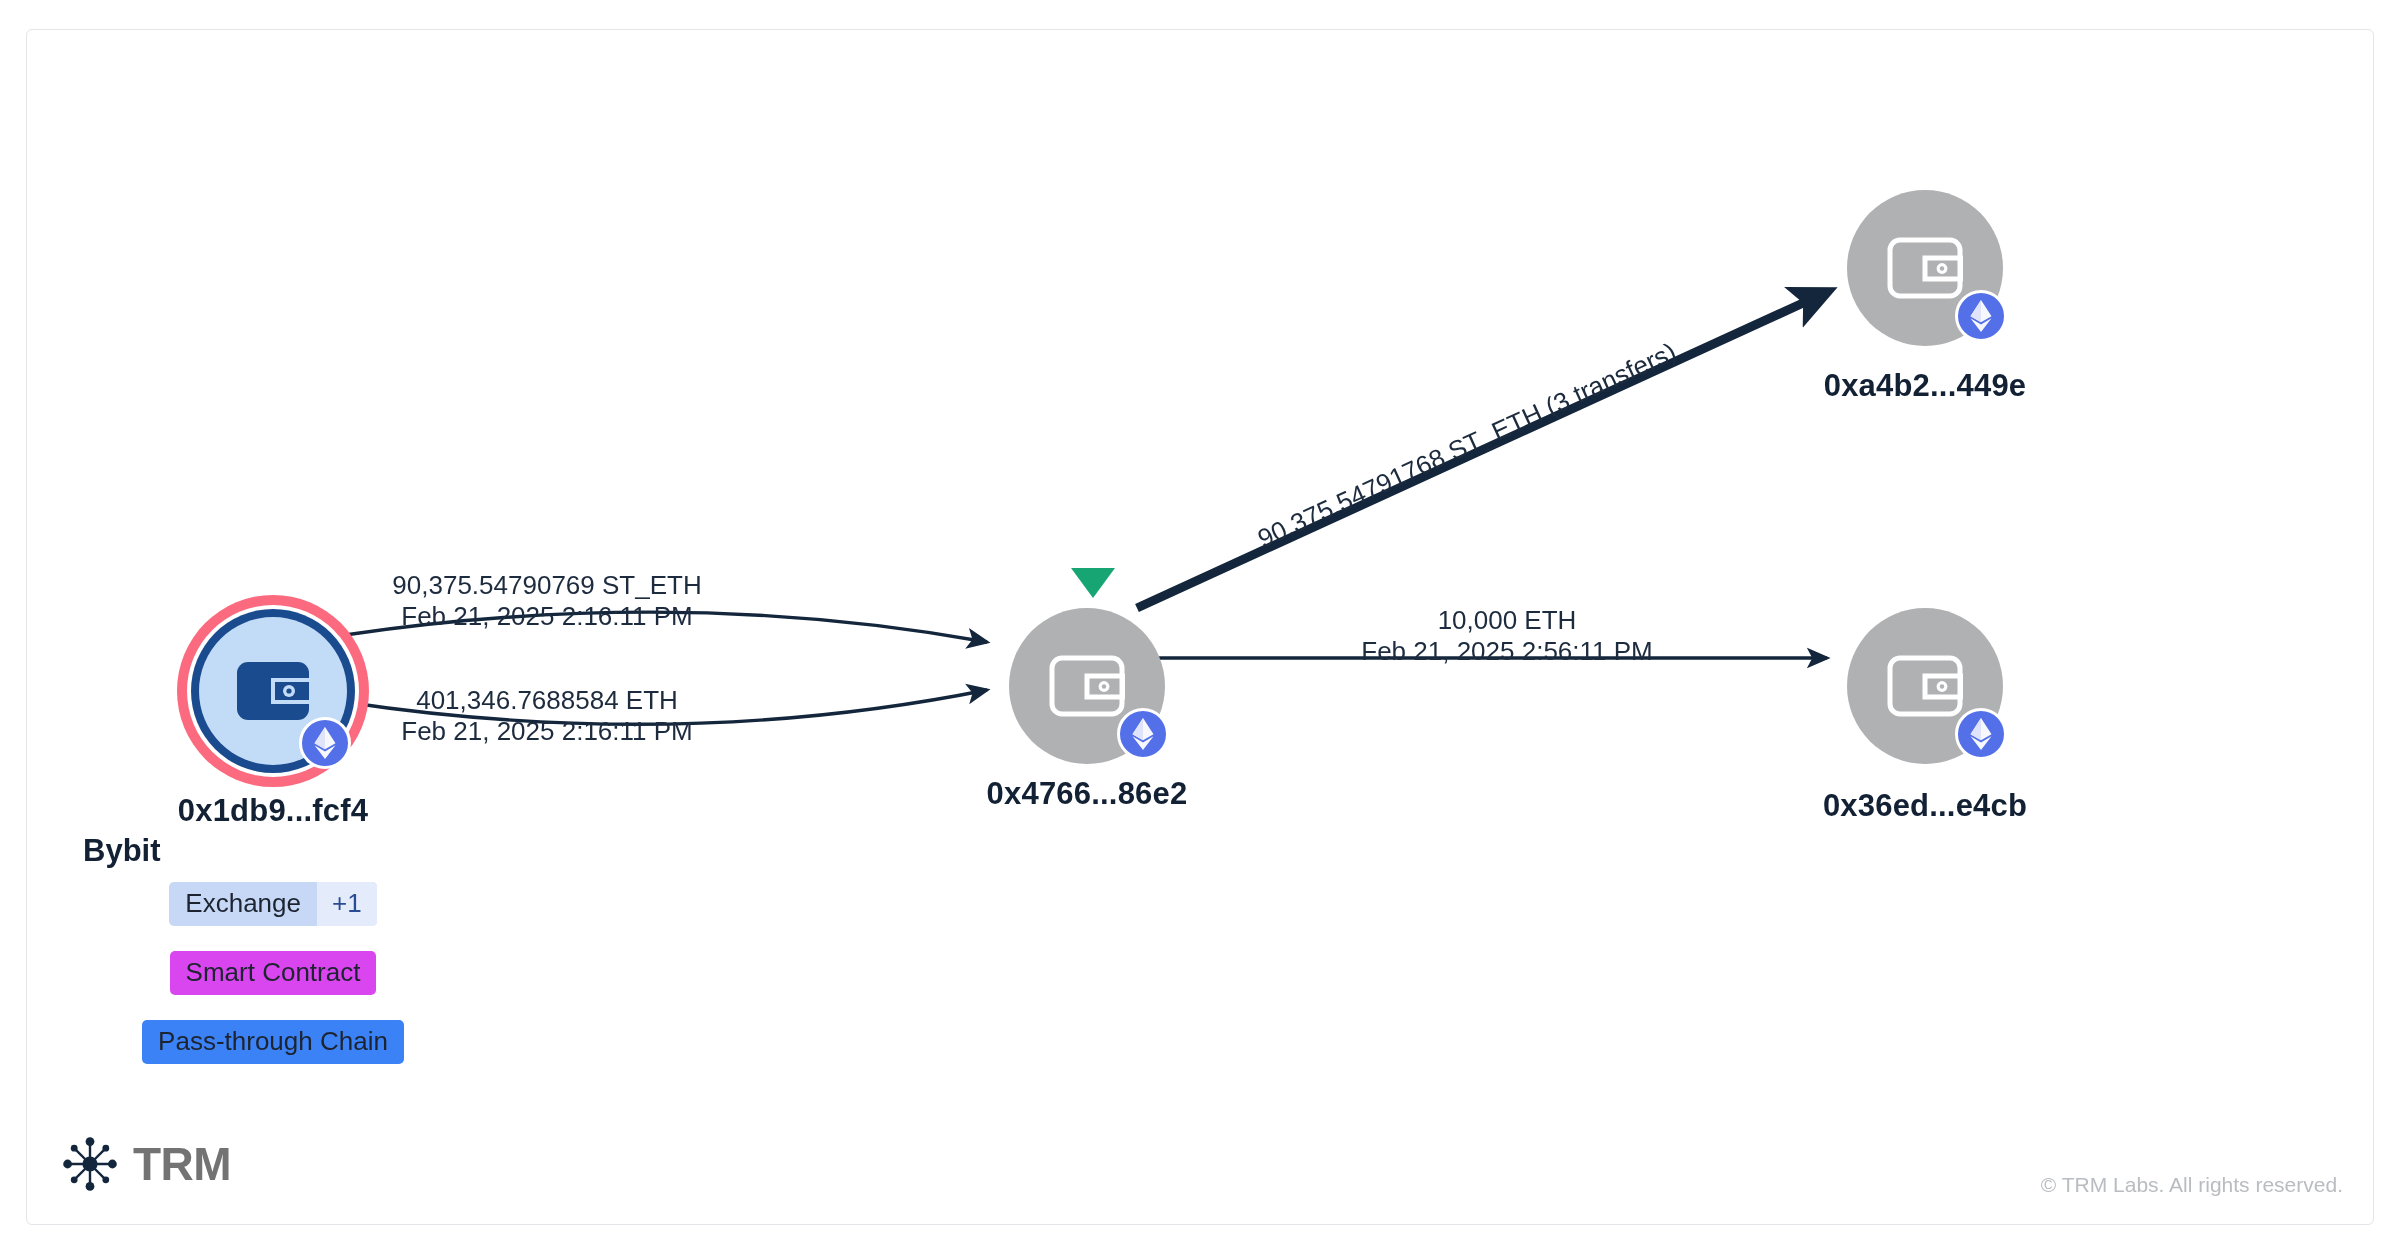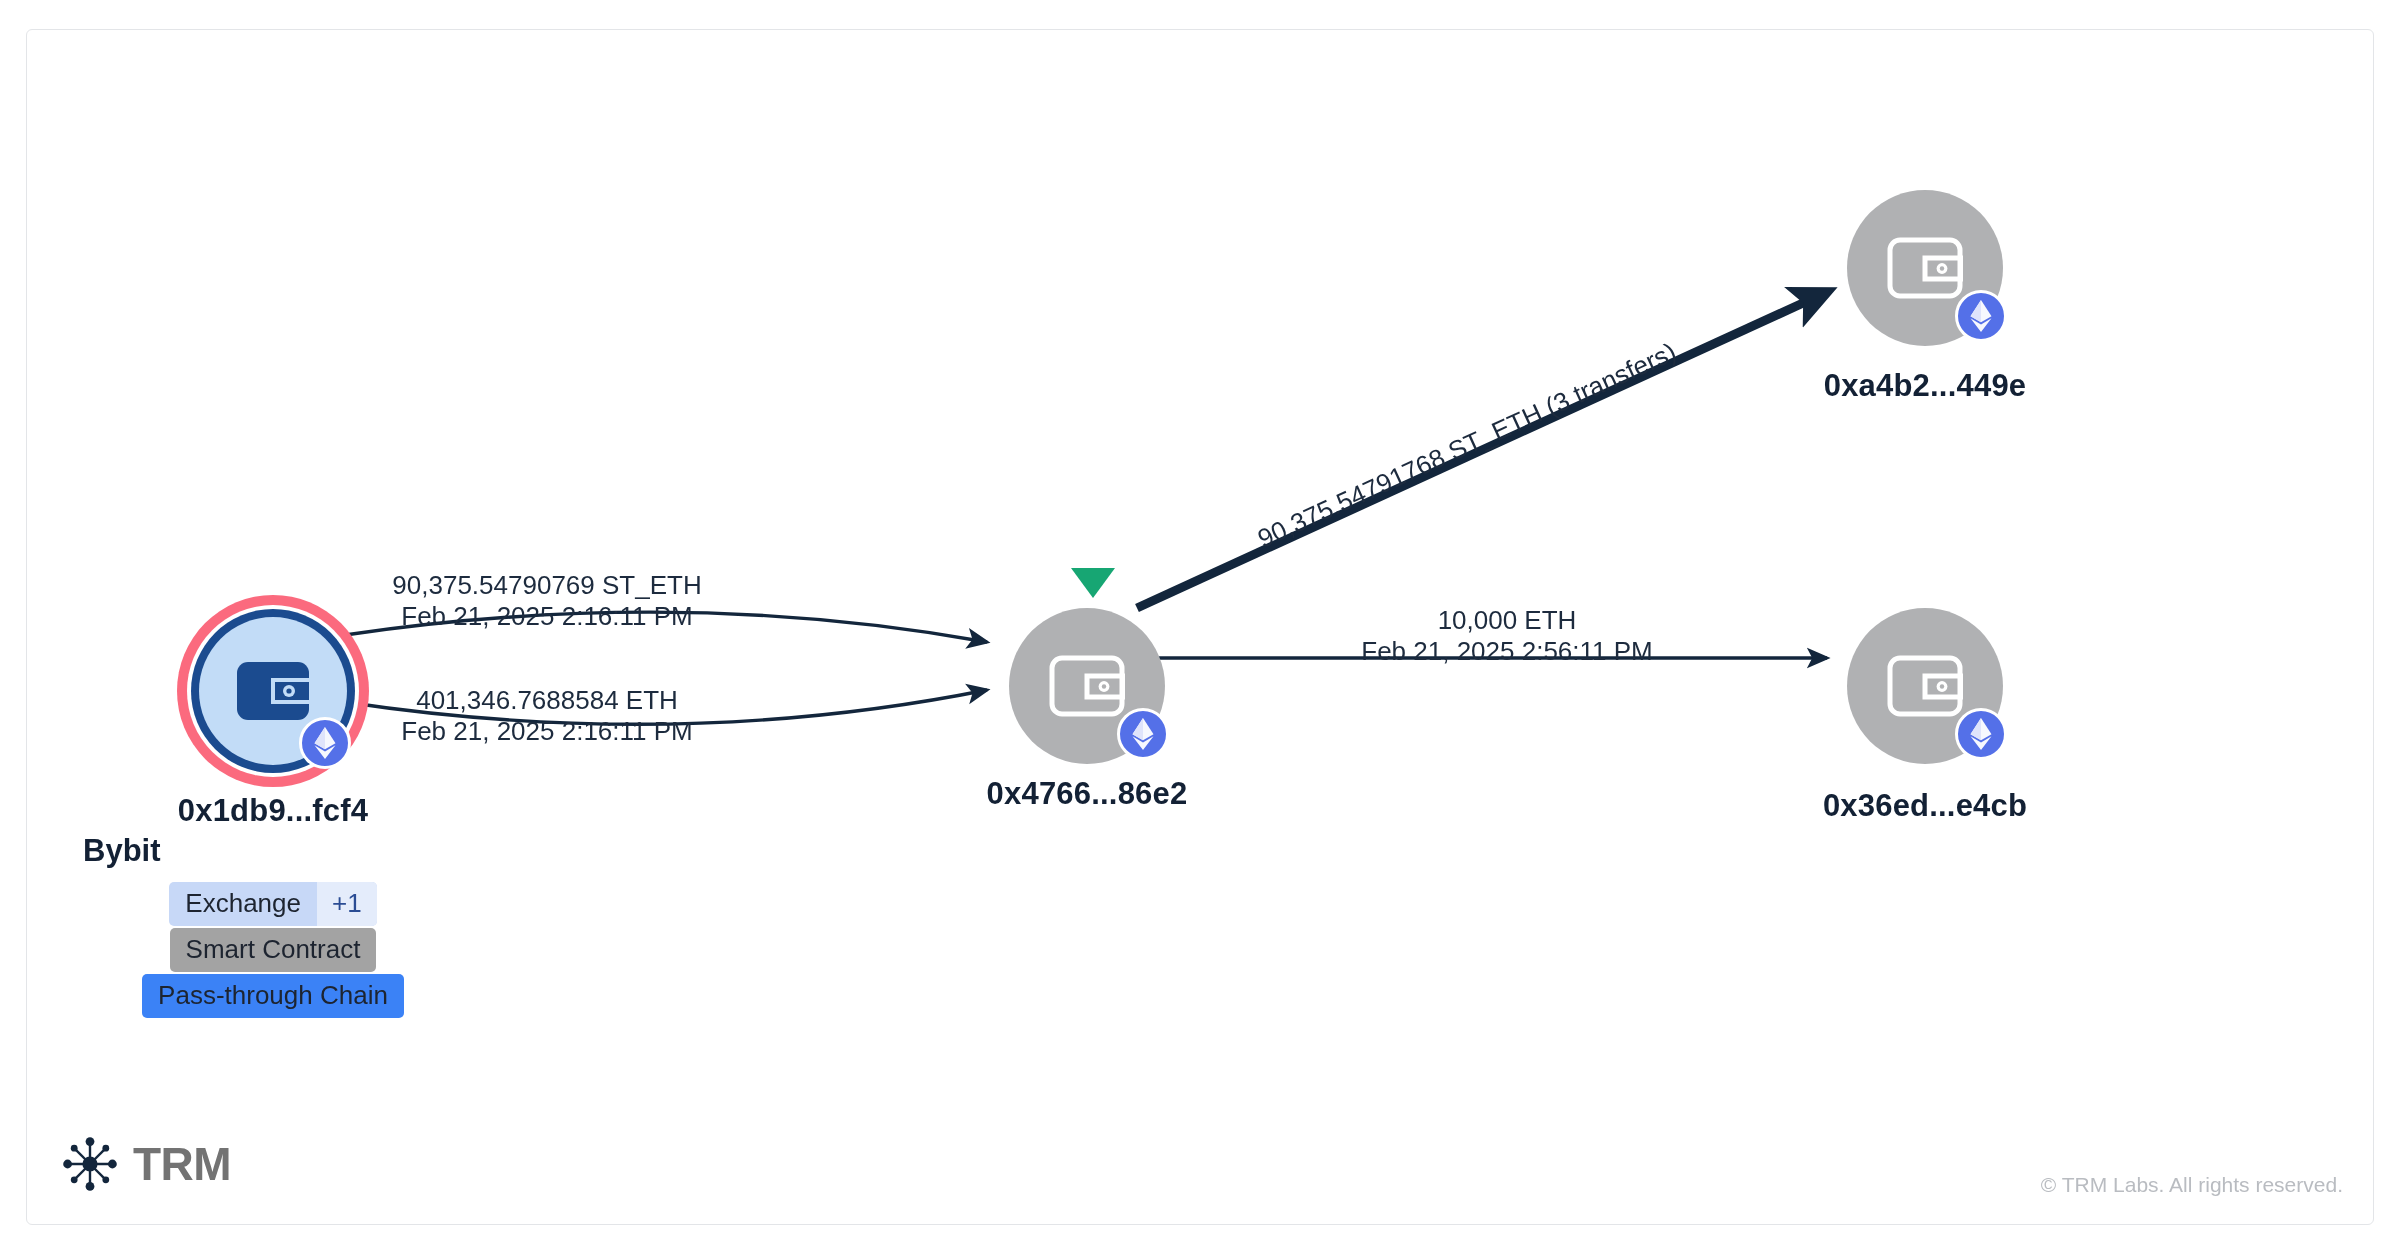--- a/index.html
+++ b/index.html
@@ -42,32 +42,32 @@
     text-align:center;
     font-weight:bold;
     color:#132135;
     letter-spacing:0.2px;
     white-space:nowrap;
   }
   .node-sub{
     position:absolute;text-align:left;font-weight:bold;
     color:#132135;white-space:nowrap;
   }
-  .tags{position:absolute;display:flex;flex-direction:column;align-items:center;gap:2px;}
+  .tags{position:absolute;display:flex;flex-direction:column;align-items:center;gap:25px;}
   .tag{
     font-size:26px;color:#1d2430;
     border-radius:5px;padding:7px 16px;
     white-space:nowrap;line-height:1.15;
   }
   .tag-exchange{
     background:#c7d8f7;display:flex;align-items:center;padding:0;overflow:hidden;
   }
   .tag-exchange .t-main{padding:7px 16px;}
   .tag-exchange .t-plus{background:#e4ecfb;color:#2a4c94;padding:7px 15px;font-weight:500;}
-  .tag-green{background:#a3a3a3;}
+  .tag-green{background:#d946ef;}
   .tag-purple{background:#3b82f6;}
   .edge-label{
     position:absolute;color:#1d2b3e;white-space:nowrap;
     font-size:26px;line-height:1.18;text-align:center;
   }
   #logo{position:absolute;left:34px;top:1105px;display:flex;align-items:center;gap:14px;}
   #logo .word{font-size:46px;font-weight:bold;color:#737373;letter-spacing:-0.5px;}
   #copyright{
     position:absolute;right:30px;top:1143px;
     font-size:21px;color:#b9bcc1;white-space:nowrap;

